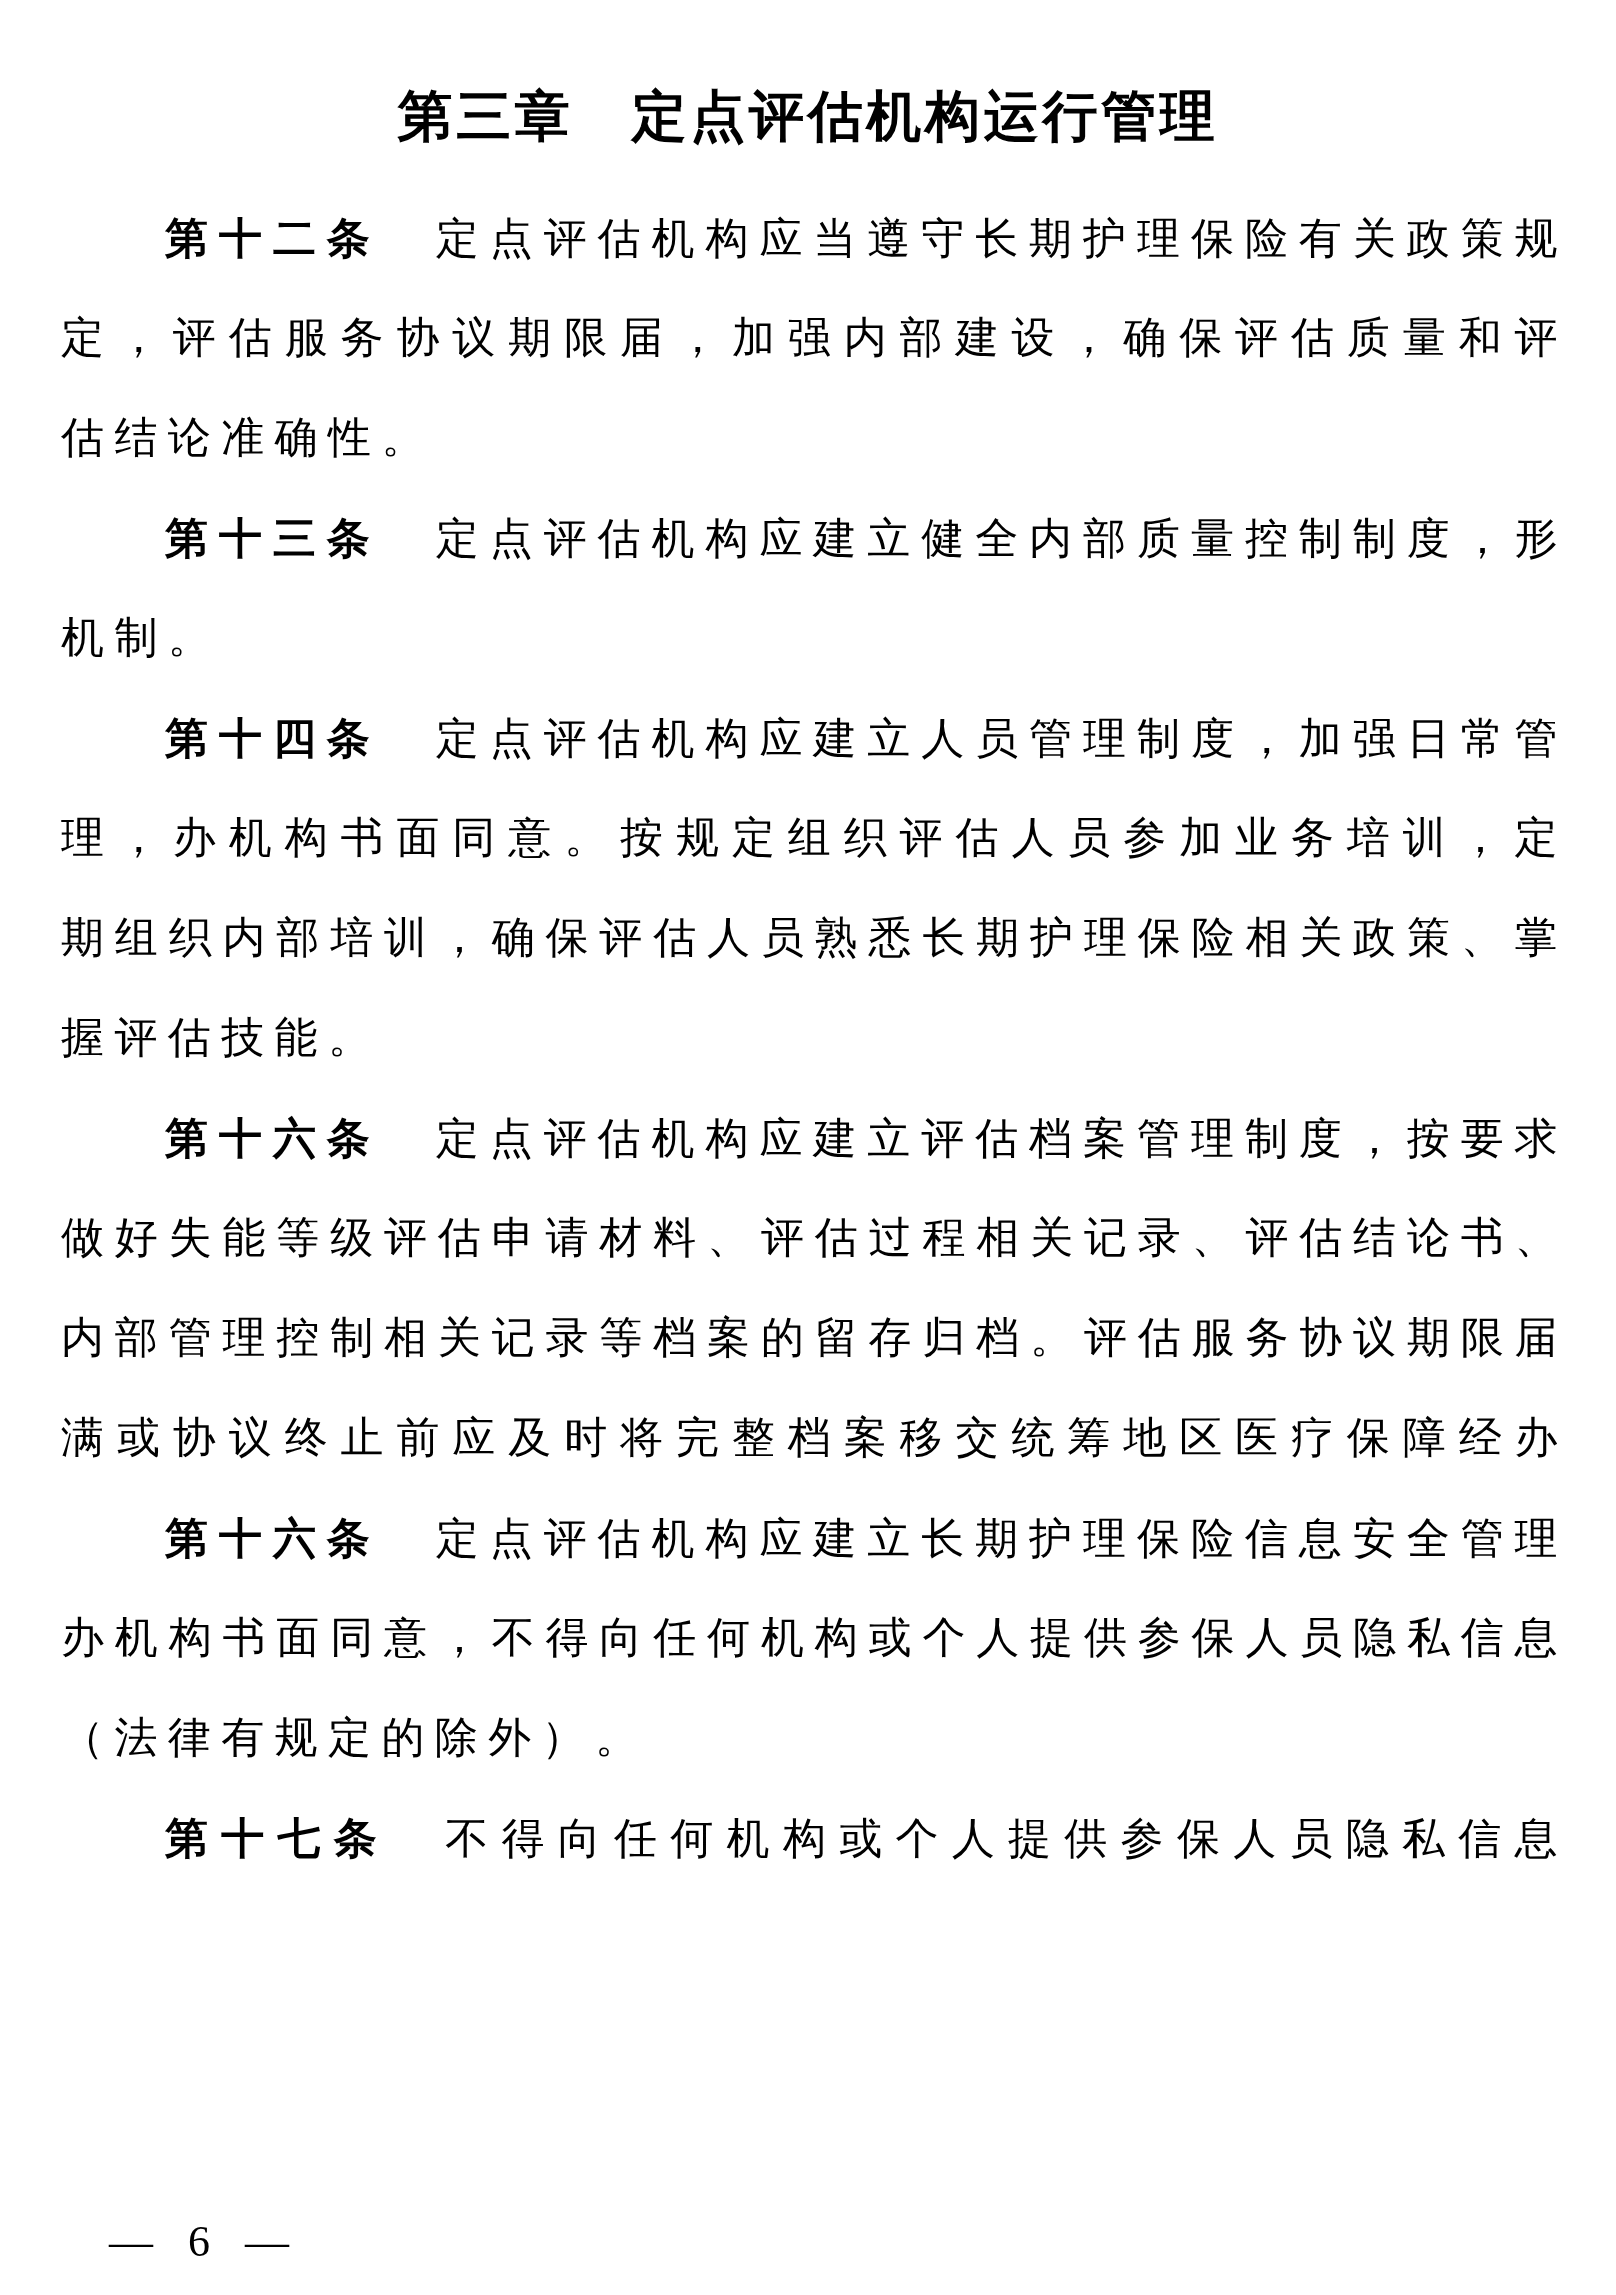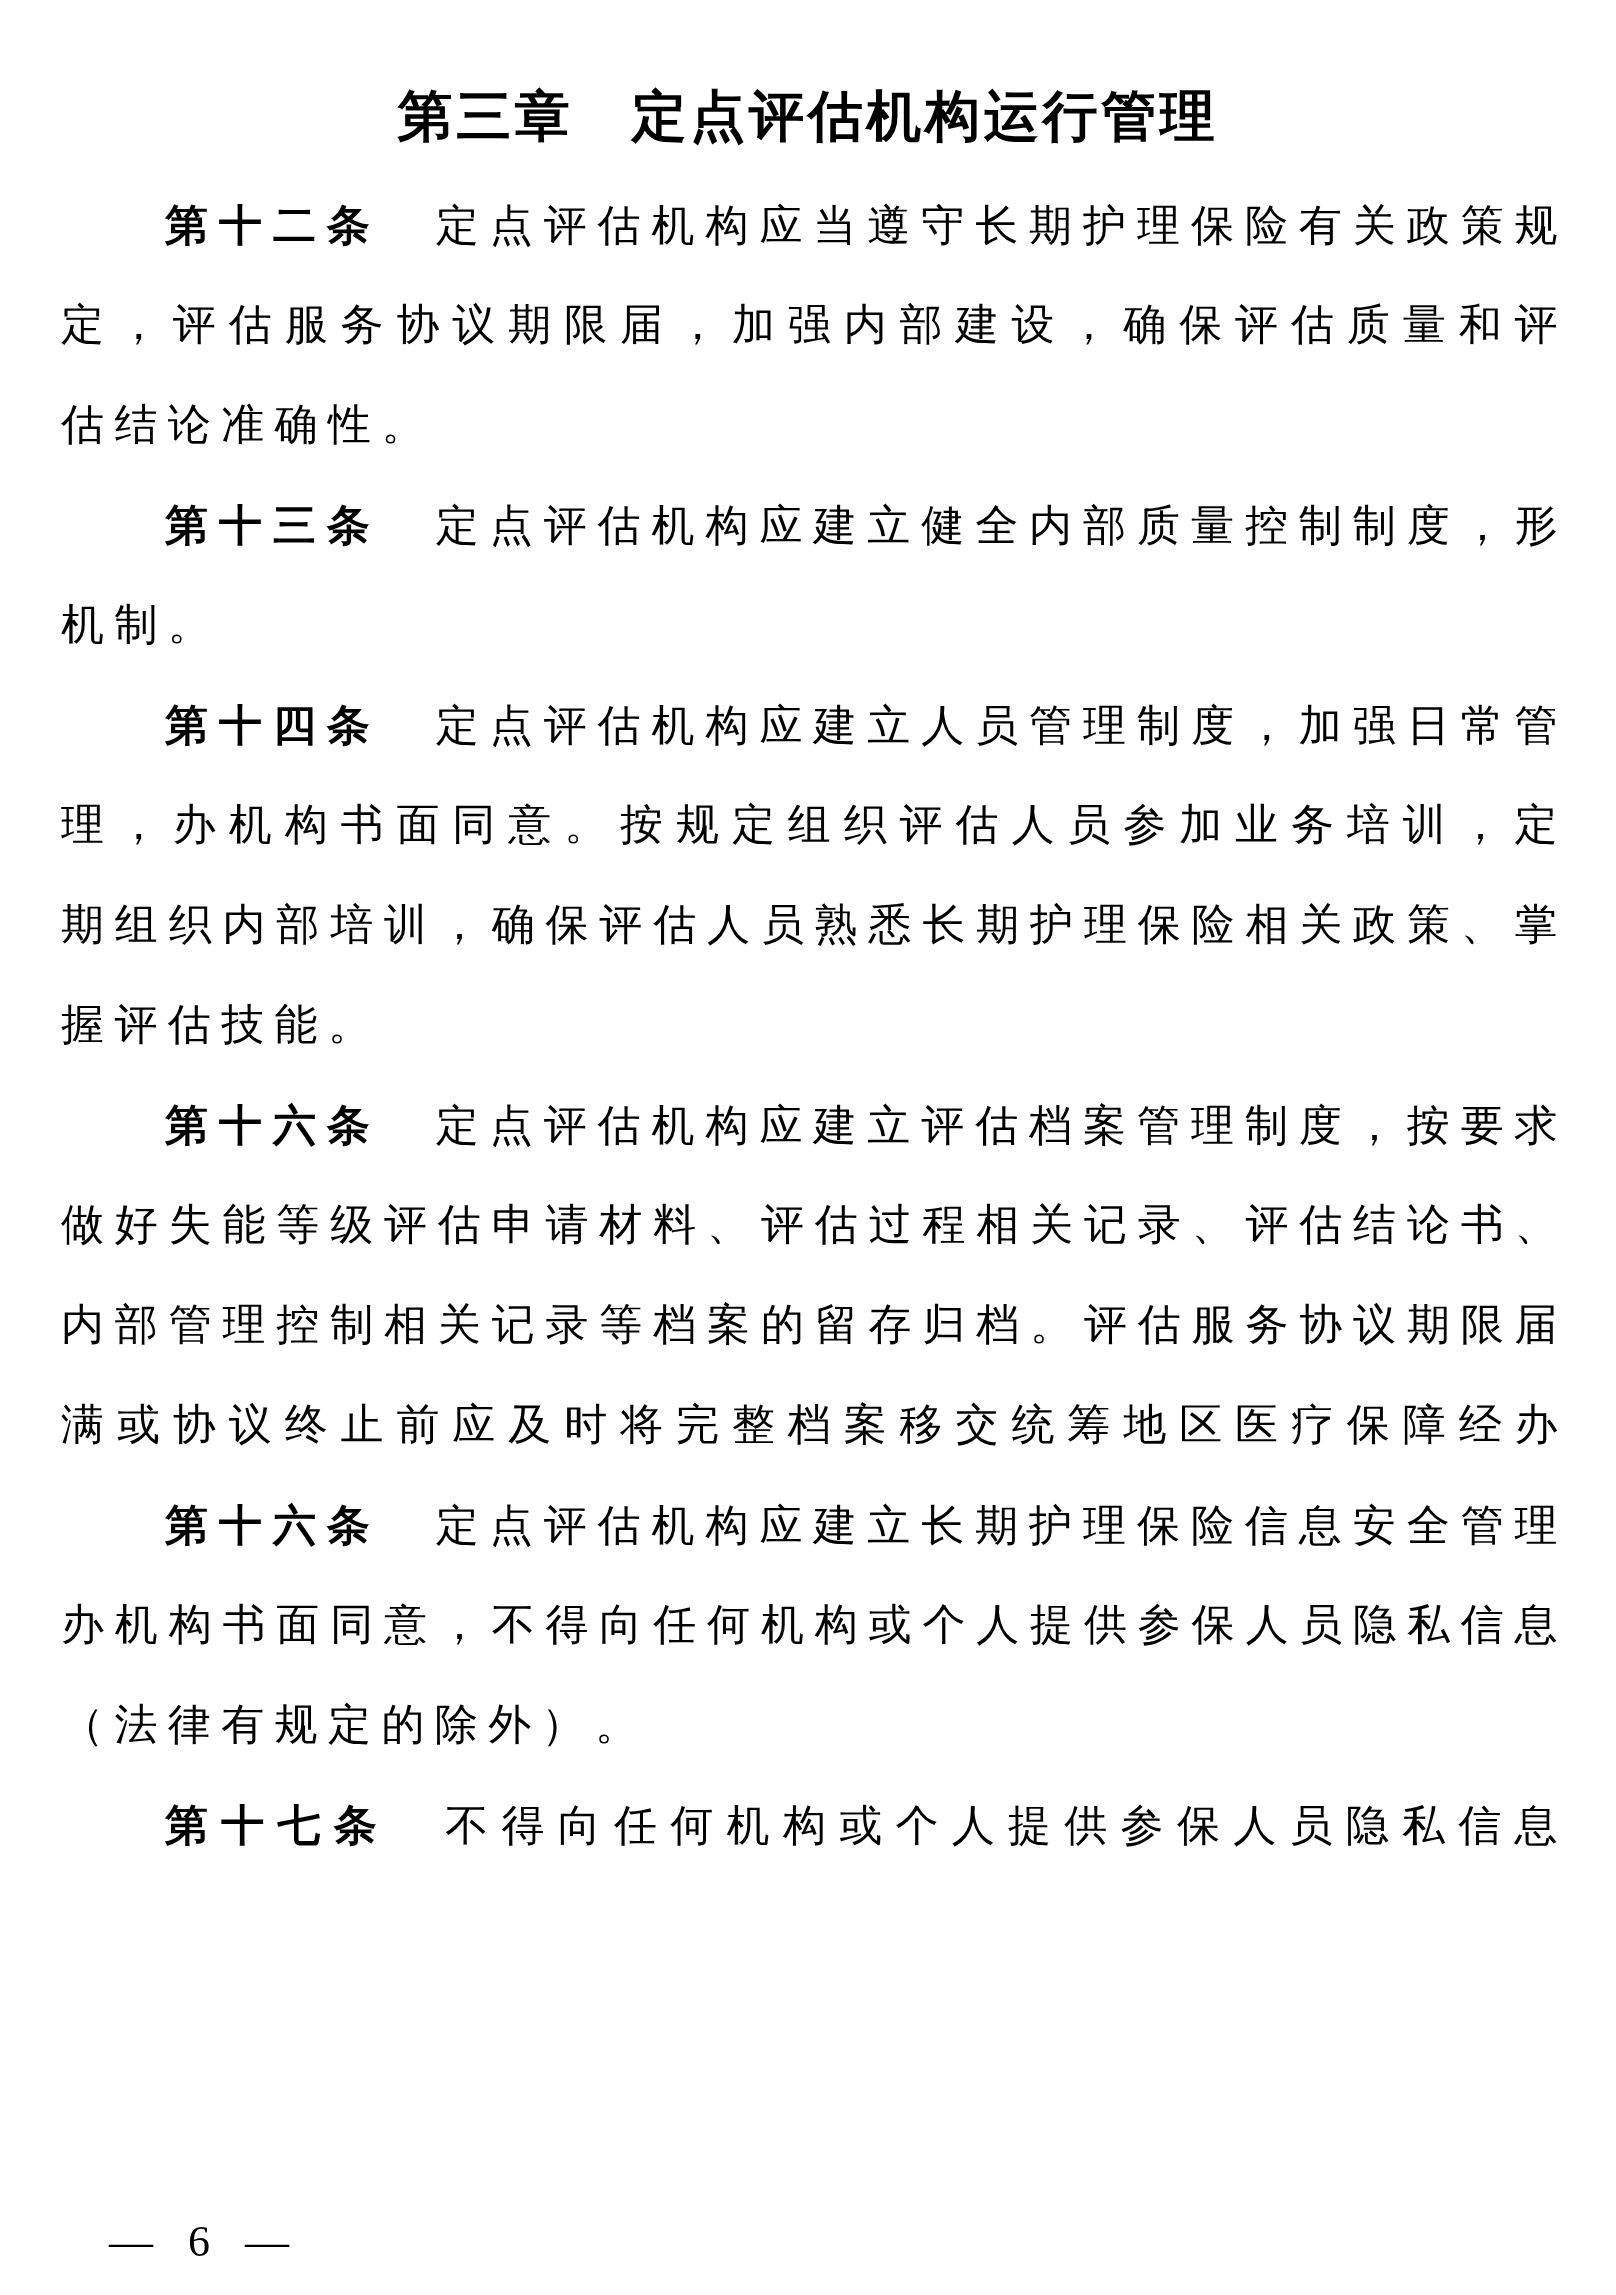--- a/index.html
+++ b/index.html
@@ -30,21 +30,21 @@
     letter-spacing: 3.7px;
     white-space: nowrap;
   }
   .title-gap {
     display: inline-block;
     width: 58px;
   }
   .doc-body {
     position: absolute;
     left: 61px;
-    top: 175px;
+    top: 188px;
     width: 1507px;
   }
   .line {
     height: 100px;
     line-height: 100px;
     font-size: 43px;
     letter-spacing: 10.4px;
     text-align: justify;
     text-align-last: justify;
     color: #000000;

